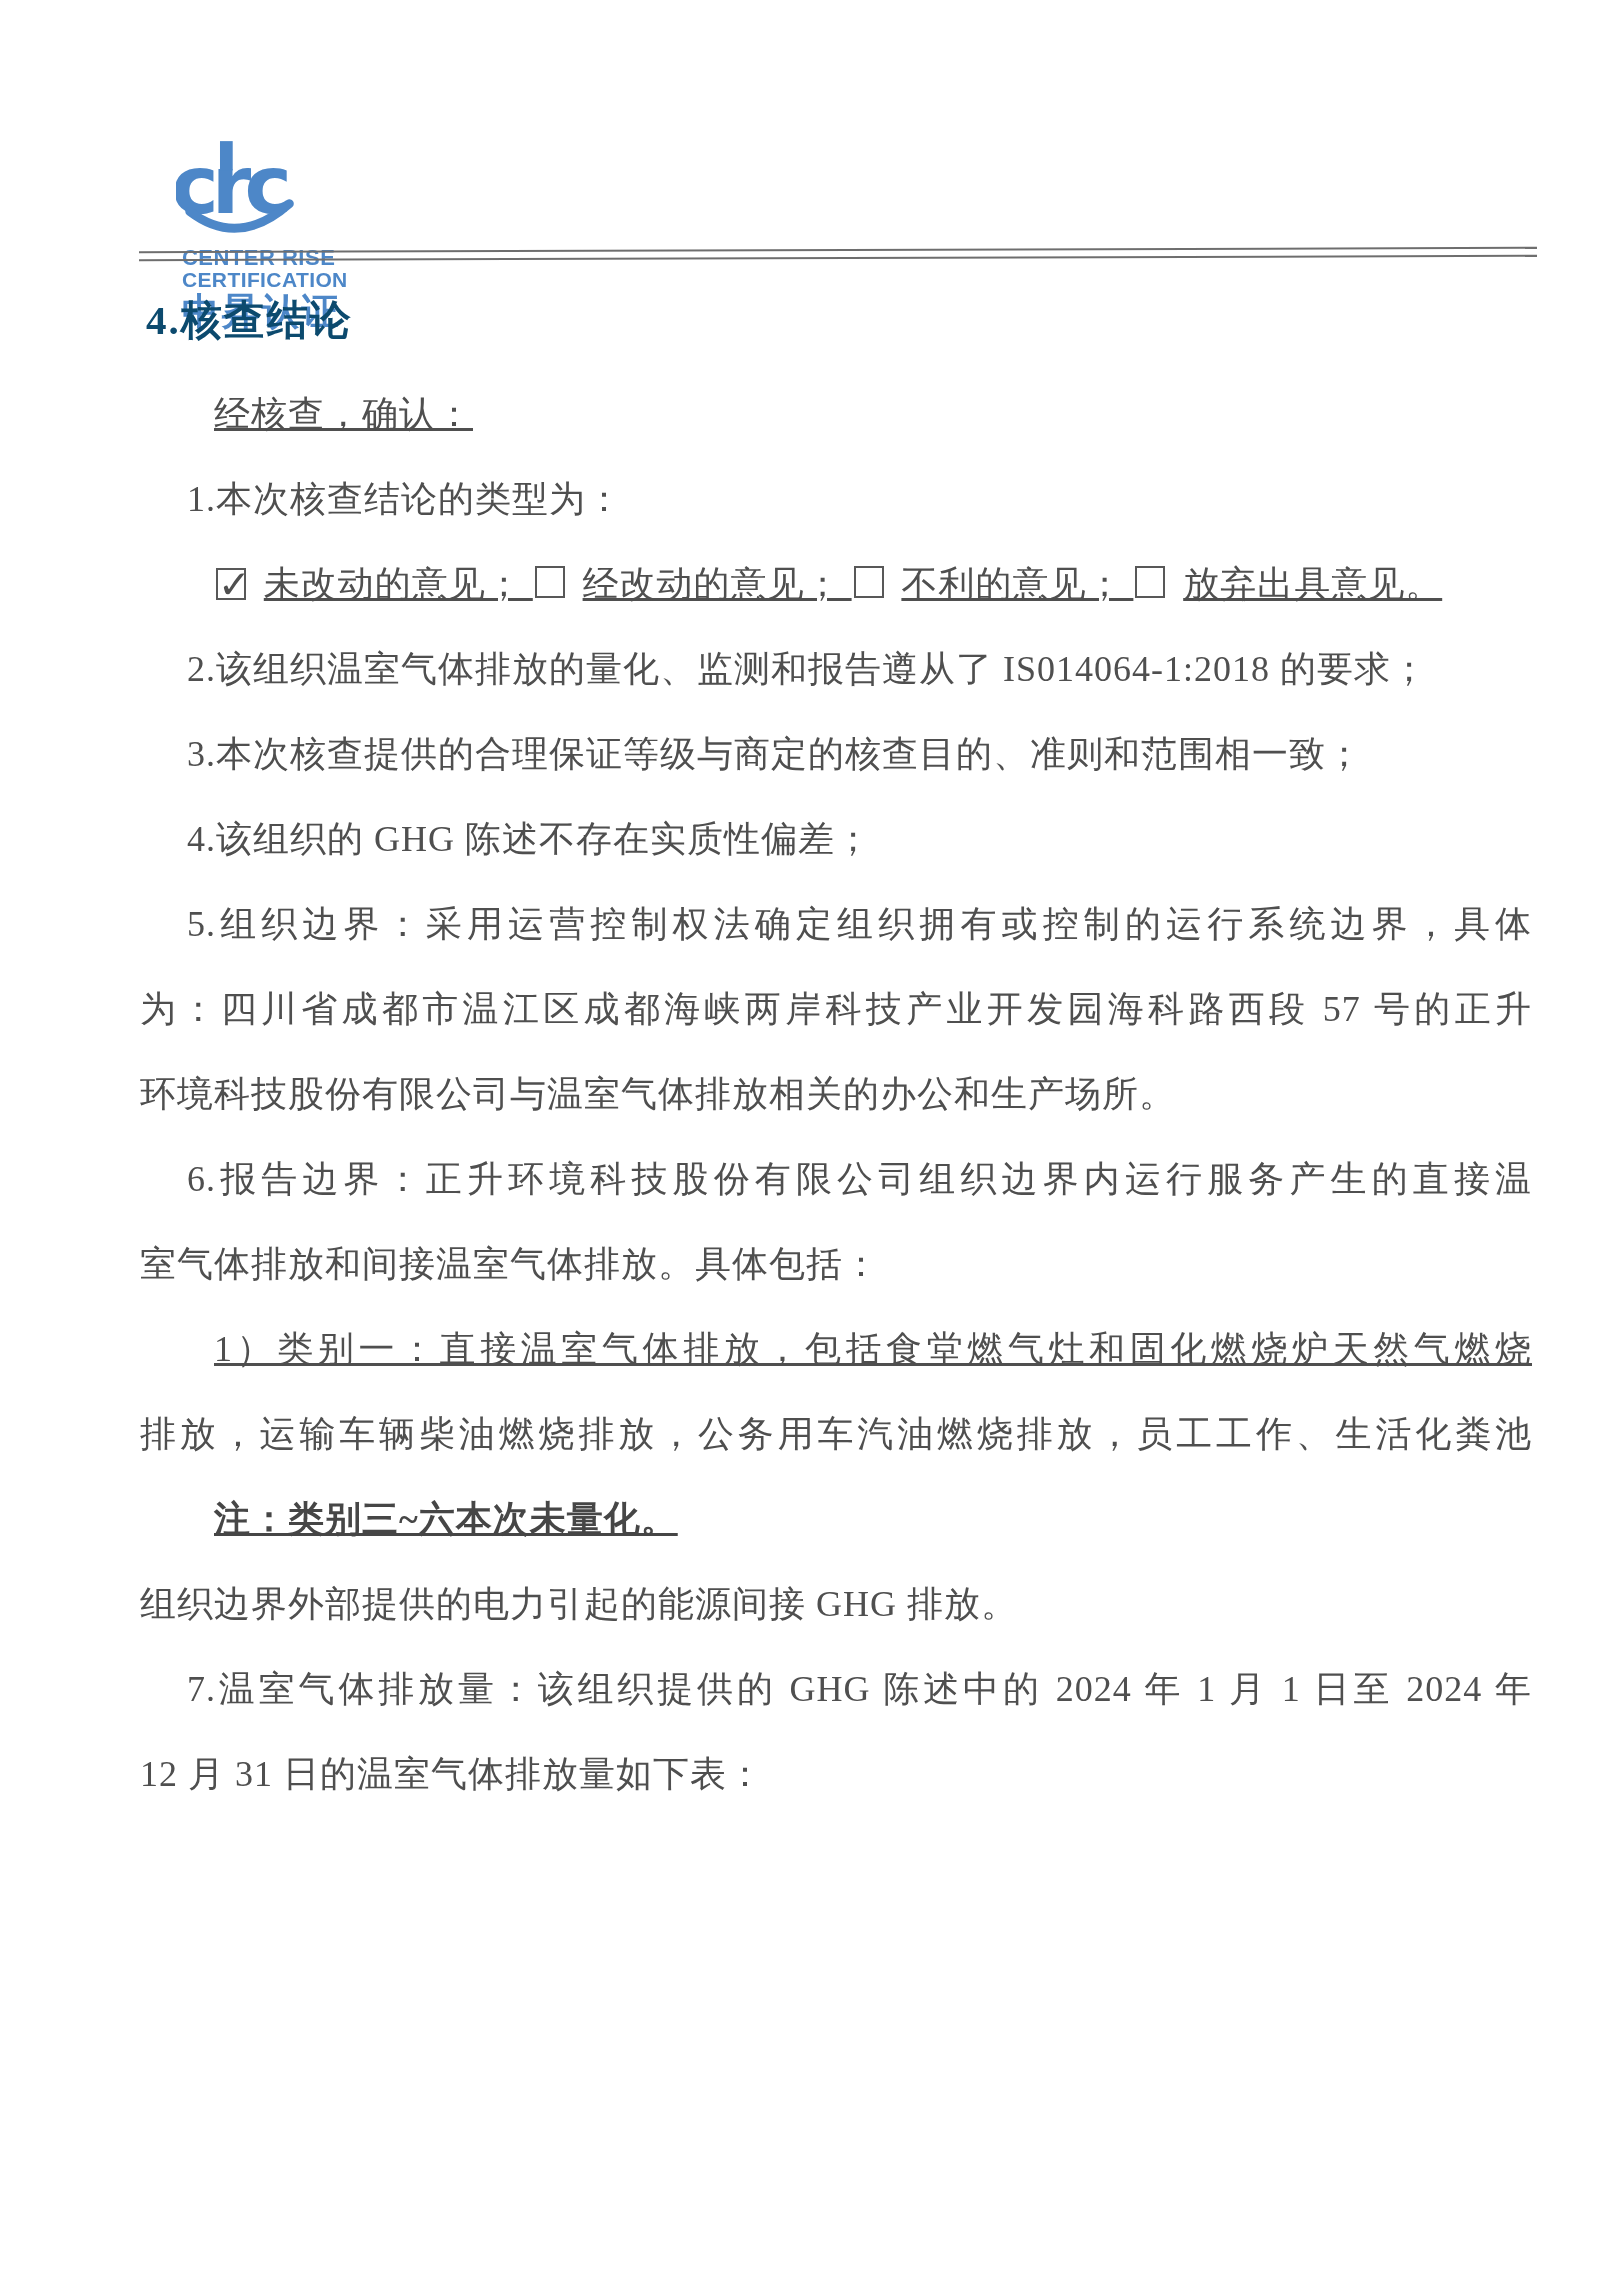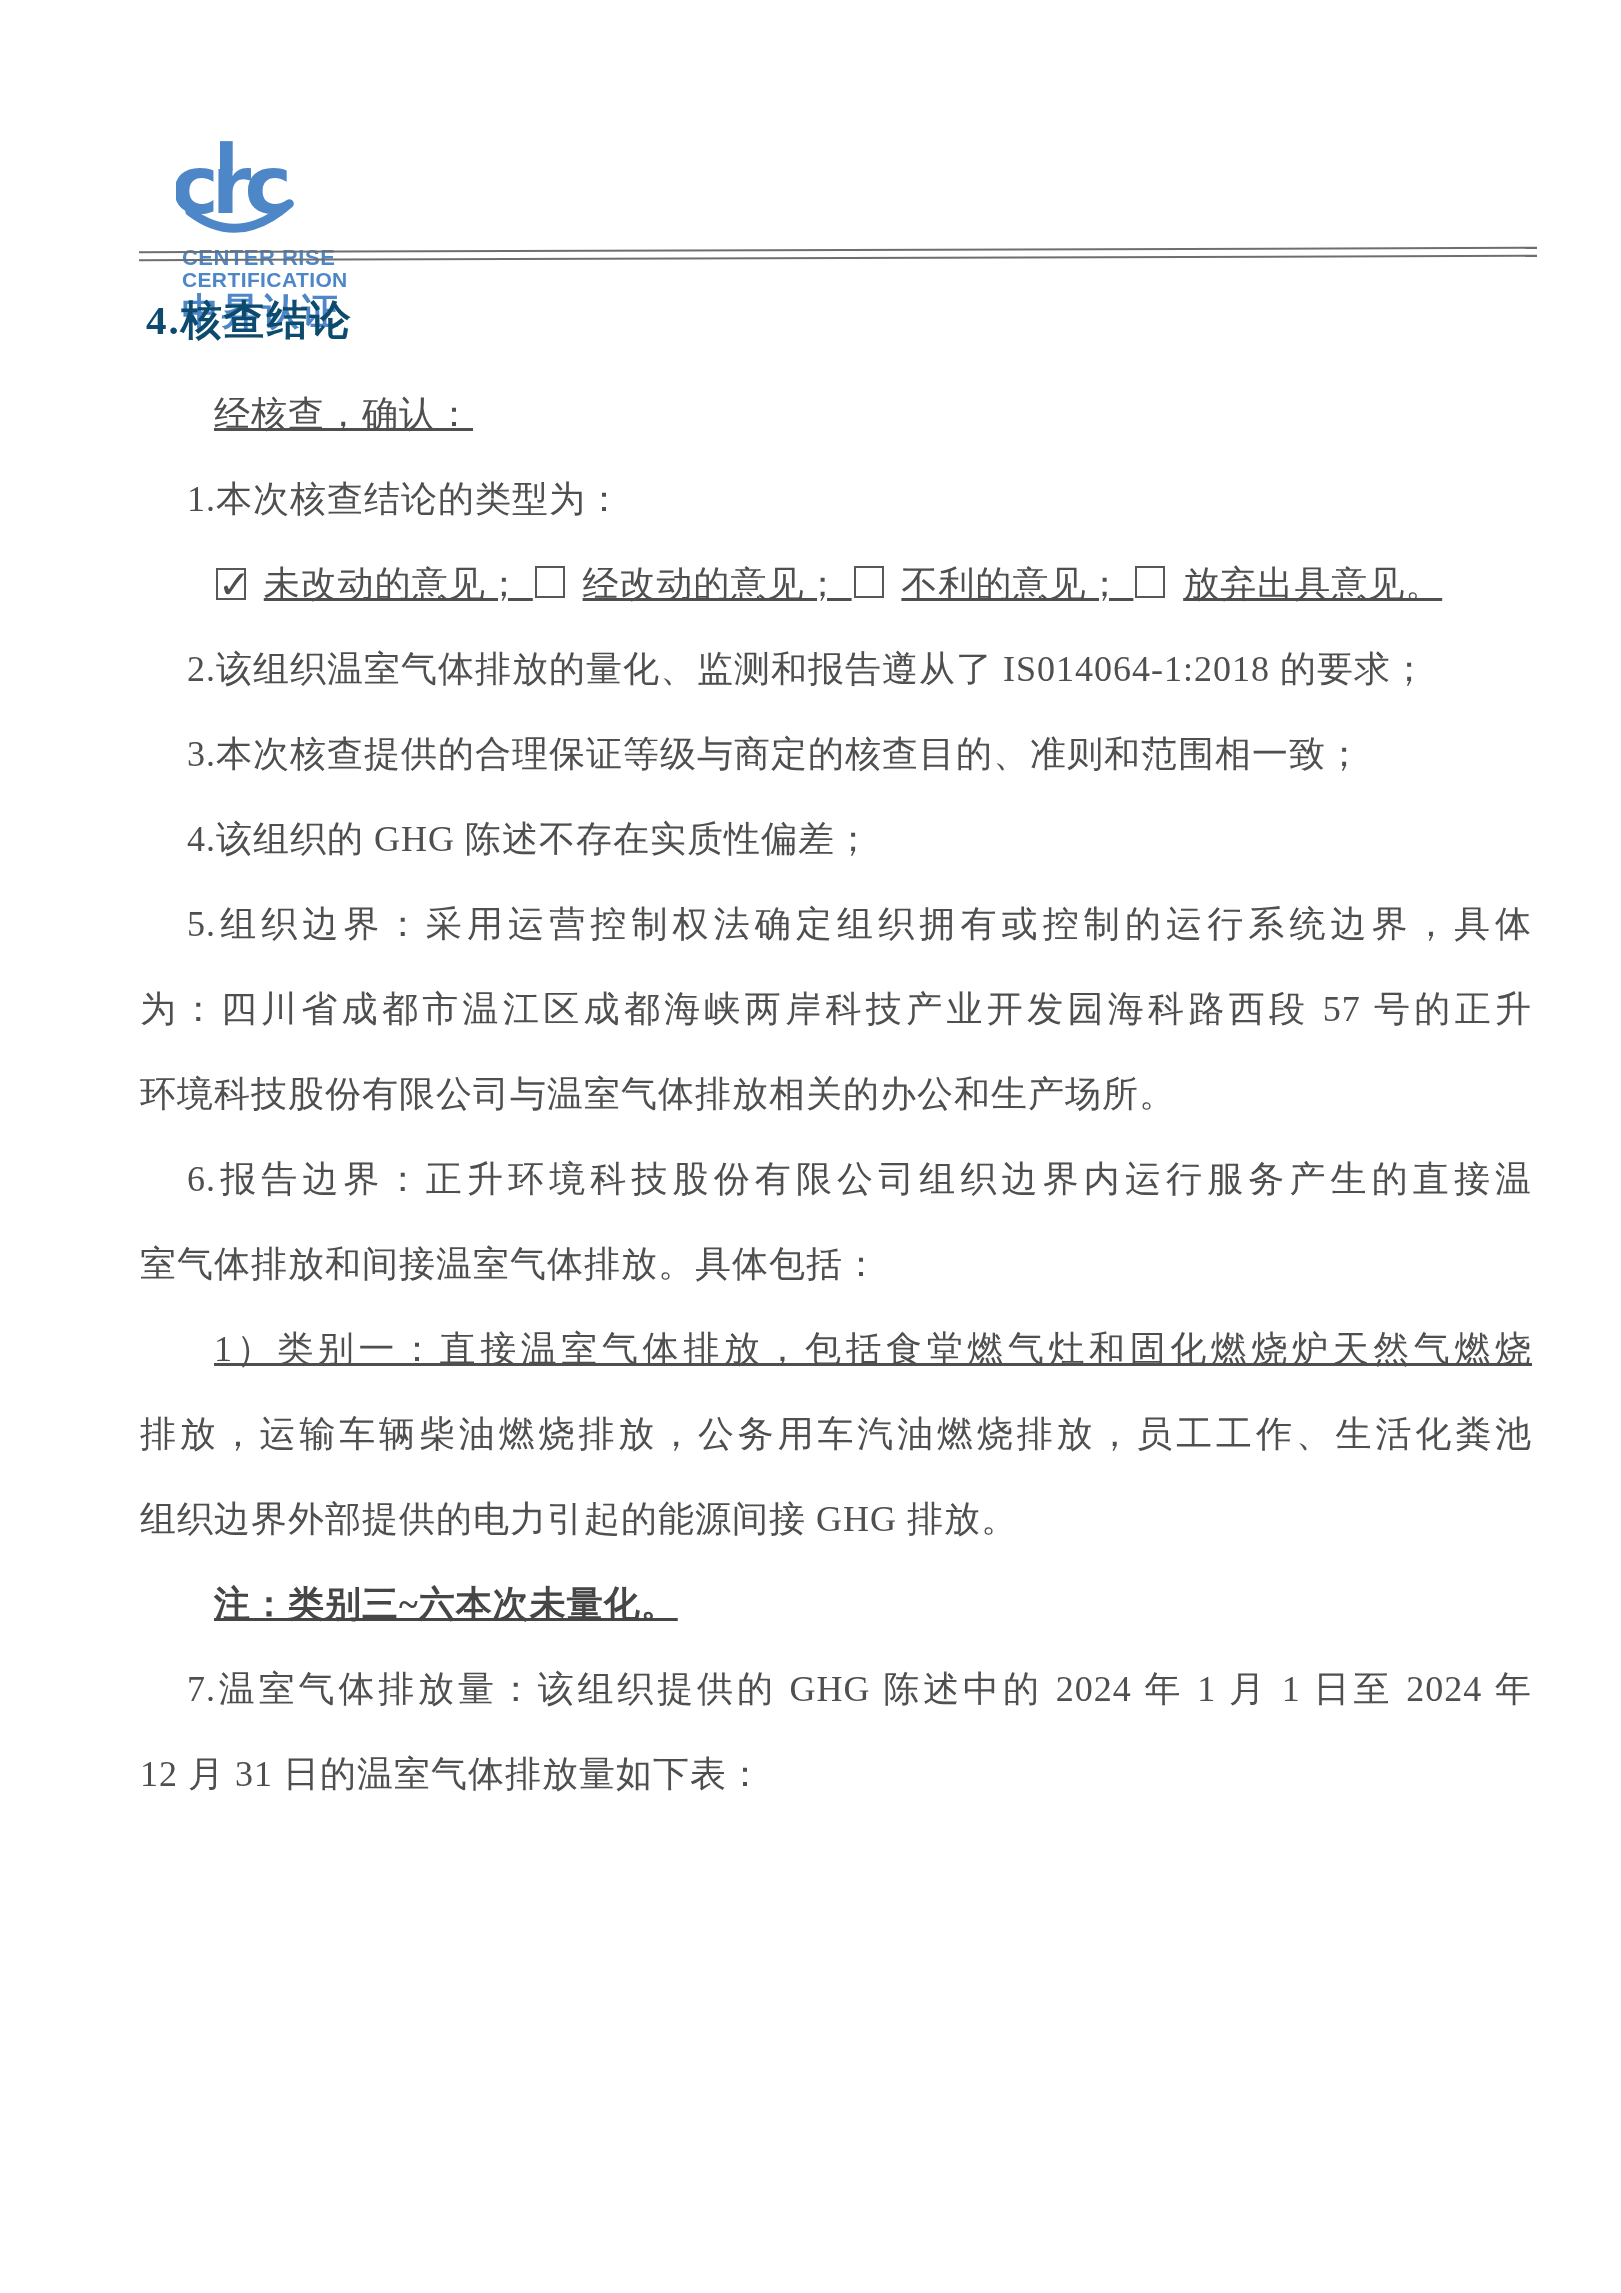--- a/index.html
+++ b/index.html
@@ -85,20 +85,20 @@
       <p class="line ind-num"><span class="run">2.该组织温室气体排放的量化、监测和报告遵从了 IS014064-1:2018 的要求；</span></p>
       <p class="line ind-num"><span class="run">3.本次核查提供的合理保证等级与商定的核查目的、准则和范围相一致；</span></p>
       <p class="line ind-num"><span class="run">4.该组织的 GHG 陈述不存在实质性偏差；</span></p>
       <p class="line ind-num fill"><span class="run">5.组织边界：采用运营控制权法确定组织拥有或控制的运行系统边界，具体</span></p>
       <p class="line fill"><span class="run">为：四川省成都市温江区成都海峡两岸科技产业开发园海科路西段 57 号的正升</span></p>
       <p class="line"><span class="run">环境科技股份有限公司与温室气体排放相关的办公和生产场所。</span></p>
       <p class="line ind-num fill"><span class="run">6.报告边界：正升环境科技股份有限公司组织边界内运行服务产生的直接温</span></p>
       <p class="line"><span class="run">室气体排放和间接温室气体排放。具体包括：</span></p>
       <p class="line ind fill"><span class="run">1）类别一：直接温室气体排放，包括食堂燃气灶和固化燃烧炉天然气燃烧</span></p>
       <p class="line fill"><span class="run">排放，运输车辆柴油燃烧排放，公务用车汽油燃烧排放，员工工作、生活化粪池</span></p>
+      <p class="line ind bold"><span class="run">注：类别三~六本次未量化。</span></p>
       <p class="line"><span class="run">组织边界外部提供的电力引起的能源间接 GHG 排放。</span></p>
-      <p class="line ind bold"><span class="run">注：类别三~六本次未量化。</span></p>
       <p class="line ind-num fill"><span class="run">7.温室气体排放量：该组织提供的 GHG 陈述中的 2024 年 1 月 1 日至 2024 年</span></p>
       <p class="line"><span class="run">12 月 31 日的温室气体排放量如下表：</span></p>
     </div>
 
 </div>
 
 
 </body></html>

